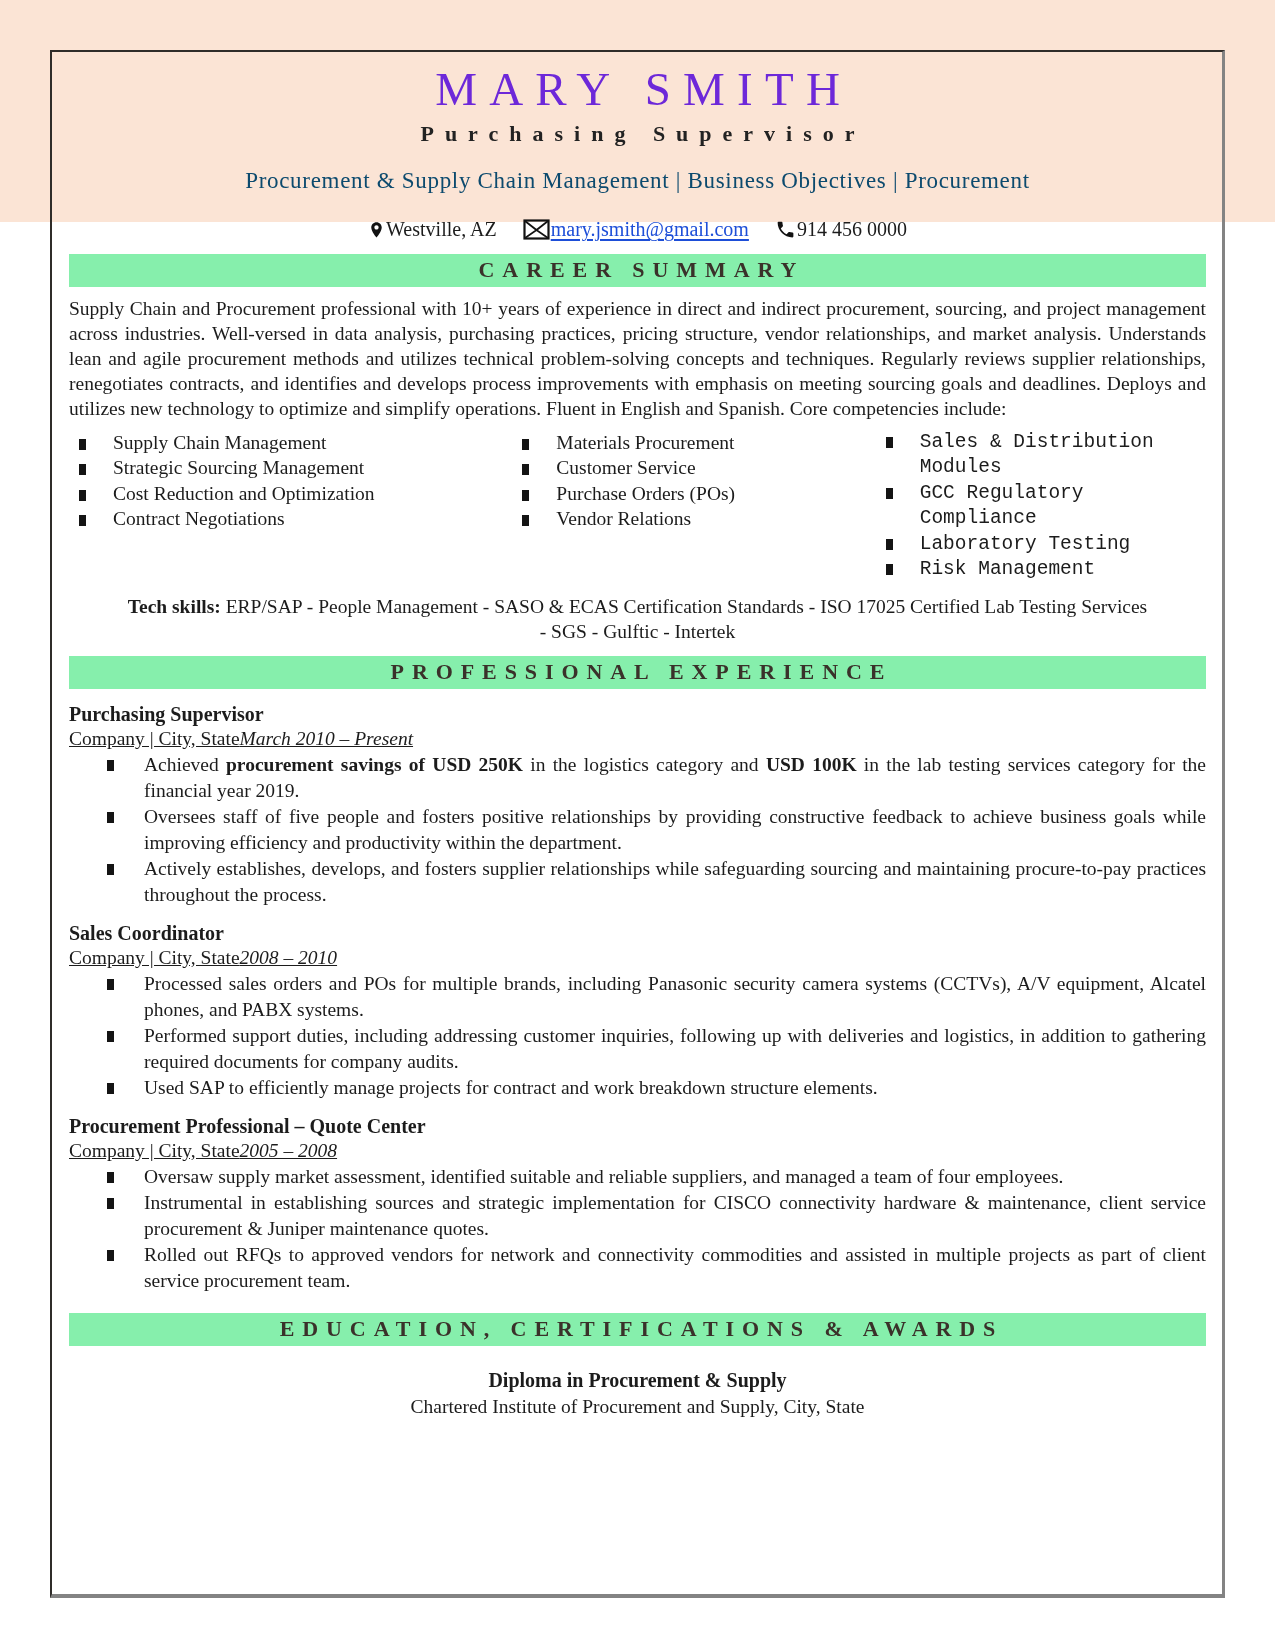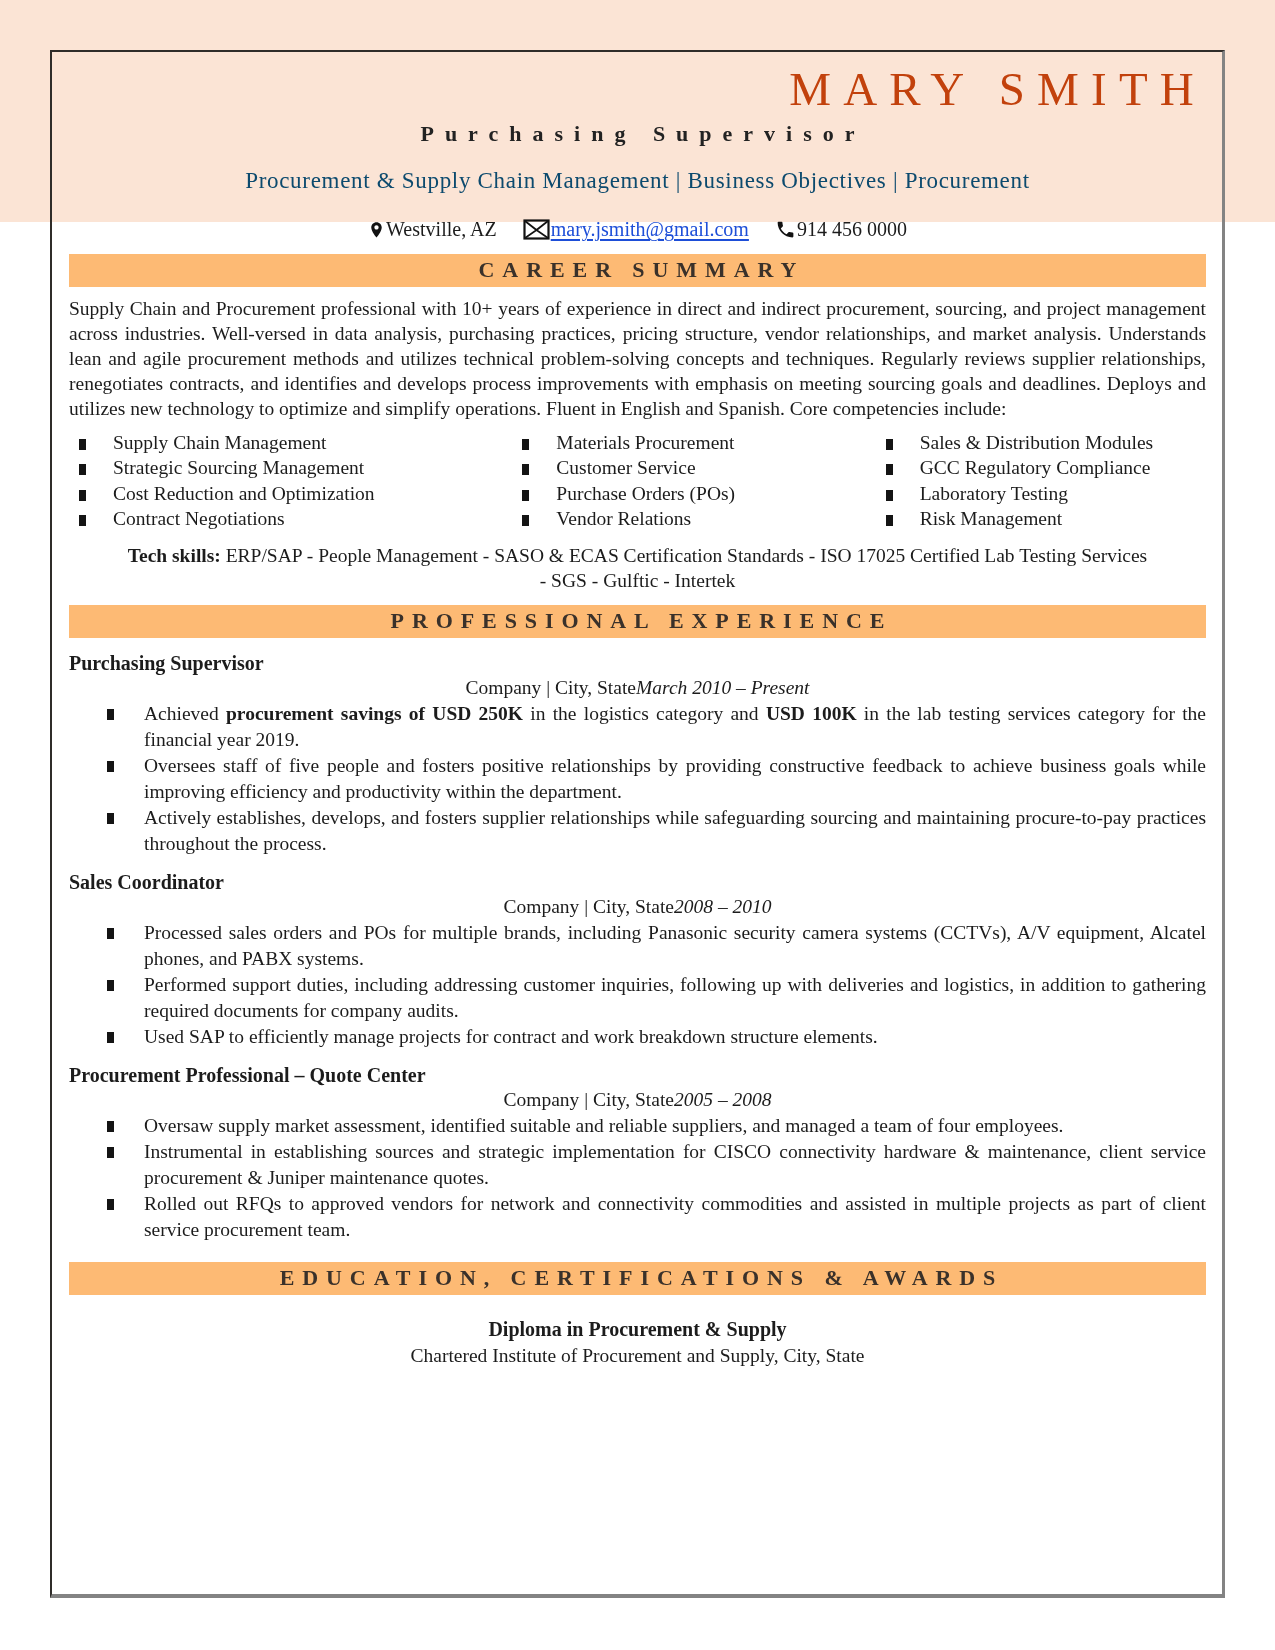--- a/index.html
+++ b/index.html
@@ -11,51 +11,51 @@
   }
   .peach-band { position: absolute; top: 0; left: 0; width: 1275px; height: 222px; background: #fbe4d5; }
   .frame {
     position: absolute; left: 50px; top: 50px; width: 1175px; height: 1548px;
     border-top: 2px solid #2f2c29; border-left: 2px solid #2f2c29;
     border-right: 3px solid #838383; border-bottom: 4px solid #838383;
     pointer-events: none;
   }
   .content { position: absolute; left: 50px; top: 50px; width: 1175px; padding: 0 19px; }
 
-  .name { margin: 14px 0 0; text-align: right; font-size: 47px; font-weight: 400;
-          letter-spacing: 0.26em; color: #c2410c; line-height: 1.1; text-indent: 0.26em; }
+  .name { margin: 14px 0 0; text-align: center; font-size: 47px; font-weight: 400;
+          letter-spacing: 0.26em; color: #6d28d9; line-height: 1.1; text-indent: 0.26em; }
   .role { text-align: center; font-size: 22px; font-weight: 700; letter-spacing: 0.5em;
           text-indent: 0.5em; margin-top: 5px; color: #222; }
   .tagline { text-align: center; font-size: 23px; letter-spacing: 0.03em; margin-top: 21px; color: #0c4a6e; }
 
   .contact { display: flex; justify-content: center; align-items: center; gap: 26px; margin-top: 24px; font-size: 20px; }
   .citem { display: flex; align-items: center; gap: 1px; }
   .citem svg { display: block; }
   .email-link { color: #1d4ed8; text-decoration: underline; text-underline-offset: 3px; }
 
-  .section-bar { background: #fdba74; margin-top: 12px; padding: 3px 0 4px; text-align: center;
+  .section-bar { background: #86efac; margin-top: 12px; padding: 3px 0 4px; text-align: center;
                  font-size: 22px; font-weight: 700; letter-spacing: 0.36em; text-indent: 0.36em; color: #3a312a; }
 
   .summary { font-size: 19.5px; line-height: 25px; text-align: justify; margin: 9px 0 0; }
 
   .comp-row { display: flex; margin-top: 9px; gap: 43px; }
   .comp-col { list-style: none; margin: 0; padding: 0; }
   .comp-col.c1 { width: 39%; padding-left: 10px; }
   .comp-col.c2 { width: 30.5%; }
-  .comp-col.c3 { width: 30.5%; }
+  .comp-col.c3 { width: 30.5%; font-family: Liberation Mono, monospace; }
   .comp-col li { display: flex; align-items: baseline; font-size: 19.5px; line-height: 25.5px; }
   .blt { width: 7px; height: 11px; background: #141414; display: inline-block; flex: none; }
   .comp-col .blt { margin-right: 27px; transform: translateY(1px); }
 
   .tech { text-align: center; font-size: 19.5px; line-height: 25px; margin: 11px 0 0; padding: 0 55px; }
   .tech b { font-weight: 700; }
 
   .xp-job { margin-top: 13px; }
   .job-title { font-size: 20px; font-weight: 700; line-height: 24px; }
-  .job-meta { display: flex; justify-content: center; font-size: 19.5px; line-height: 25px; }
+  .job-meta { display: flex; justify-content: flex-start; font-size: 19.5px; line-height: 25px; text-decoration: underline; }
   .job-dates { font-style: italic; }
   .job-bullets { list-style: none; margin: 1px 0 0; padding: 0; }
   .job-bullets li { position: relative; padding-left: 75px; font-size: 19.5px; line-height: 26px; text-align: justify; }
   .job-bullets .blt { position: absolute; left: 38px; top: 8px; }
   .job-bullets p { margin: 0; display: inline; }
 
   .edu-bar { margin-top: 19px; text-align: center; }
   .edu-entry { text-align: center; margin-top: 22px; }
   .edu-entry + .edu-entry { margin-top: 28px; }
   .edu-degree { font-size: 20px; font-weight: 700; line-height: 25px; }

